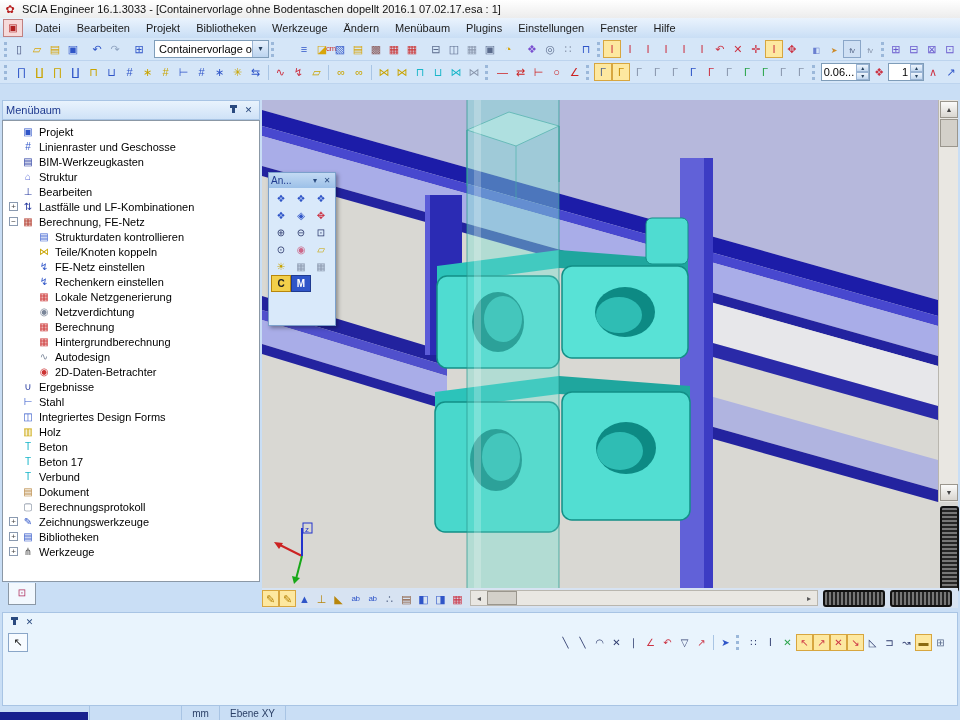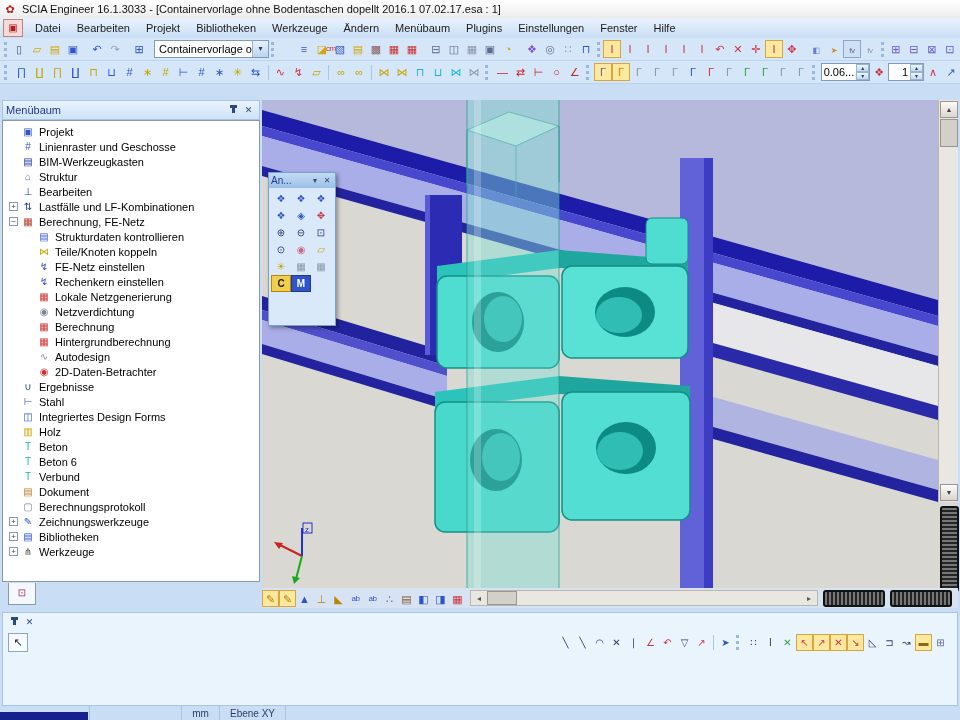--- a/index.html
+++ b/index.html
@@ -421,21 +421,21 @@
 
         <div class="trow" style="--lvl: 0;">
           <span class="exp"></span>
           <span class="tico" style="color: rgb(25, 182, 201);">T</span>
           <span class="tlabel">Beton</span>
         </div>
 
         <div class="trow" style="--lvl: 0;">
           <span class="exp"></span>
           <span class="tico" style="color: rgb(25, 182, 201);">T</span>
-          <span class="tlabel">Beton 6</span>
+          <span class="tlabel">Beton 17</span>
         </div>
 
         <div class="trow" style="--lvl: 0;">
           <span class="exp"></span>
           <span class="tico" style="color: rgb(25, 182, 201);">T</span>
           <span class="tlabel">Verbund</span>
         </div>
 
         <div class="trow" style="--lvl: 0;">
           <span class="exp"></span>

